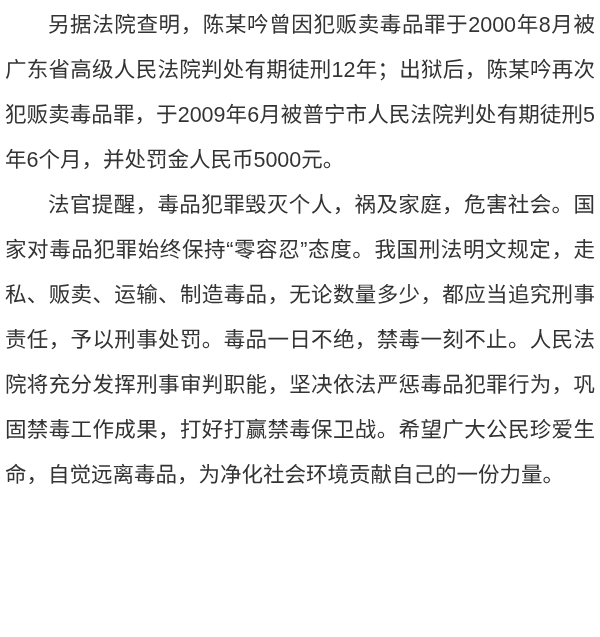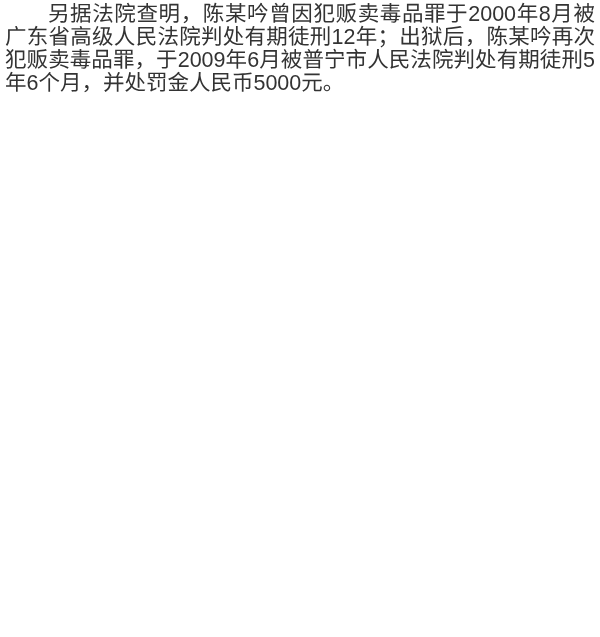--- a/index.html
+++ b/index.html
@@ -15,27 +15,28 @@
   }
   .article {
     box-sizing: border-box;
     width: 600px;
     padding: 3px 5px 0 5px;
   }
   .article p {
     margin: 0;
     padding: 0;
     font-size: 21.5px;
-    line-height: 23px;
+    line-height: 45px;
     color: #333333;
     text-align: justify;
     text-justify: inter-ideograph;
     text-indent: 2em;
     word-break: break-all;
     -webkit-font-smoothing: antialiased;
   }
 </style>
 </head>
 <body>
 
 <div class="article">
   <p>另据法院查明，陈某吟曾因犯贩卖毒品罪于2000年8月被广东省高级人民法院判处有期徒刑12年；出狱后，陈某吟再次犯贩卖毒品罪，于2009年6月被普宁市人民法院判处有期徒刑5年6个月，并处罚金人民币5000元。</p>
+  <p>法官提醒，毒品犯罪毁灭个人，祸及家庭，危害社会。国家对毒品犯罪始终保持“零容忍”态度。我国刑法明文规定，走私、贩卖、运输、制造毒品，无论数量多少，都应当追究刑事责任，予以刑事处罚。毒品一日不绝，禁毒一刻不止。人民法院将充分发挥刑事审判职能，坚决依法严惩毒品犯罪行为，巩固禁毒工作成果，打好打赢禁毒保卫战。希望广大公民珍爱生命，自觉远离毒品，为净化社会环境贡献自己的一份力量。</p>
 </div>
 
 </body></html>

